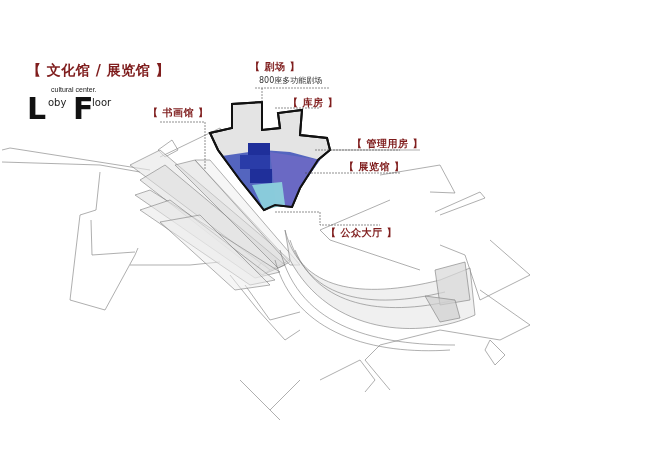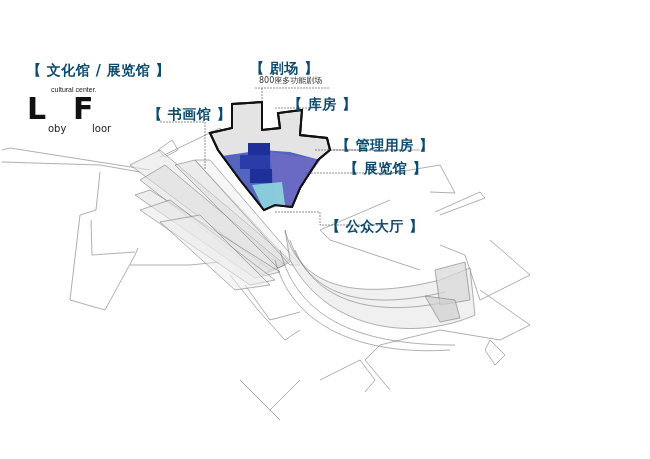--- a/index.html
+++ b/index.html
@@ -1,28 +1,28 @@
 <!DOCTYPE html>
 <html><head>
 <meta charset="utf-8">
 <style>
   html, body { margin:0; padding:0; background:#ffffff; }
   body { width:650px; height:459px; position:relative; overflow:hidden;
          font-family:"DejaVu Serif", serif; }
   #stage { position:absolute; left:0; top:0; width:650px; height:459px; }
   .lbl { position:absolute; font-family:"DejaVu Serif", serif; font-weight:bold;
-         color:#0c4a6e; white-space:nowrap; letter-spacing:0.5px; }
+         color:#7f1d1d; white-space:nowrap; letter-spacing:0.5px; }
   .title { left:27px; top:62px; font-size:14px; }
   .sub { position:absolute; left:51px; top:86px; font-size:7px;
          font-family:Liberation Sans, sans-serif; color:#222; }
   .big { position:absolute; top:94px; font-family:"DejaVu Sans", sans-serif;
          font-weight:bold; font-size:30px; color:#111; line-height:30px; }
-  .small { position:absolute; top:123px; font-family:"DejaVu Sans", sans-serif;
+  .small { position:absolute; top:97px; font-family:"DejaVu Sans", sans-serif;
            font-size:10px; color:#222;text-align:right; }
-  .tag { font-size:14px; }
+  .tag { font-size:10px; }
   .note { position:absolute; font-family:"DejaVu Sans", sans-serif; font-size:8px; color:#333; }
 </style>
 </head>
 <body>
 
 <div id="stage">
   <svg width="650" height="459" viewBox="0 0 650 459">
 
     <g fill="none" stroke="#8c8c8c" stroke-width="0.7">
       <polyline points="2,150 10,148 150,170"></polyline>
@@ -98,16 +98,16 @@
   <div class="big" style="left:27px">L</div>
   <div class="small" style="left:48px">oby</div>
   <div class="big" style="left:73px">F</div>
   <div class="small" style="left:92px">loor</div>
 
   
   <div class="lbl tag" style="left:250px;top:60px">【 剧场 】</div>
   <div class="note" style="left:259px;top:75px">800座多功能剧场</div>
   <div class="lbl tag" style="left:288px;top:96px">【 库房 】</div>
   <div class="lbl tag" style="left:148px;top:106px">【 书画馆 】</div>
-  <div class="lbl tag" style="left:336px;top:137px">【 管理用房 】</div>
+  <div class="lbl tag" style="left:352px;top:137px">【 管理用房 】</div>
   <div class="lbl tag" style="left:344px;top:160px">【 展览馆 】</div>
-  <div class="lbl tag" style="left:326px;top:218px">【 公众大厅 】</div>
+  <div class="lbl tag" style="left:326px;top:226px">【 公众大厅 】</div>
 </div>
 
 </body></html>

